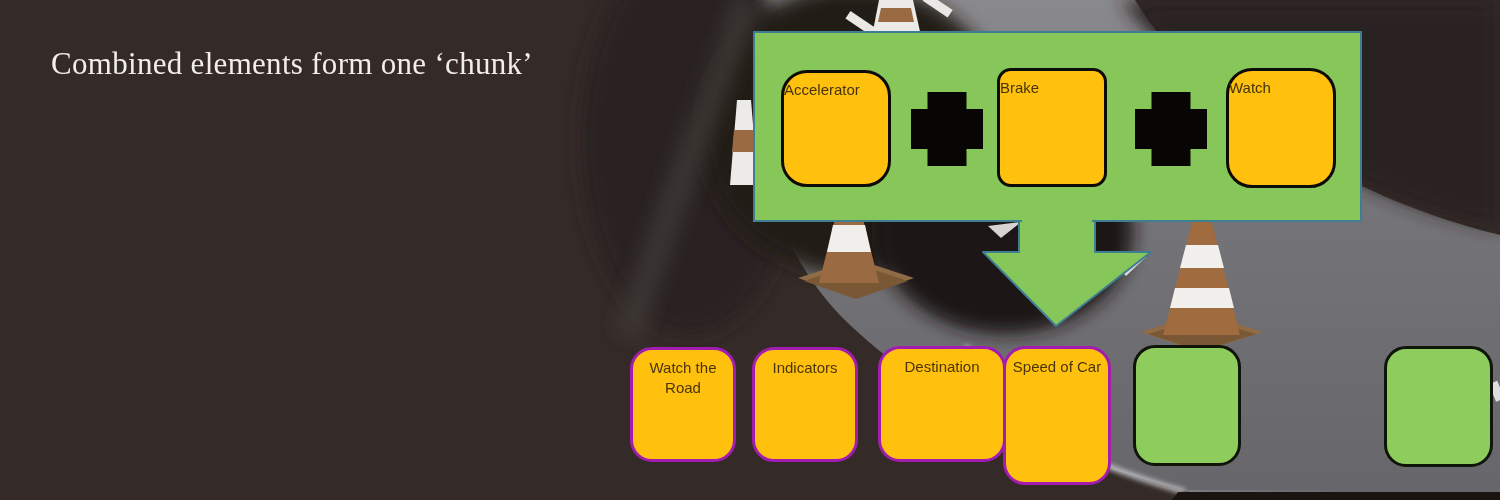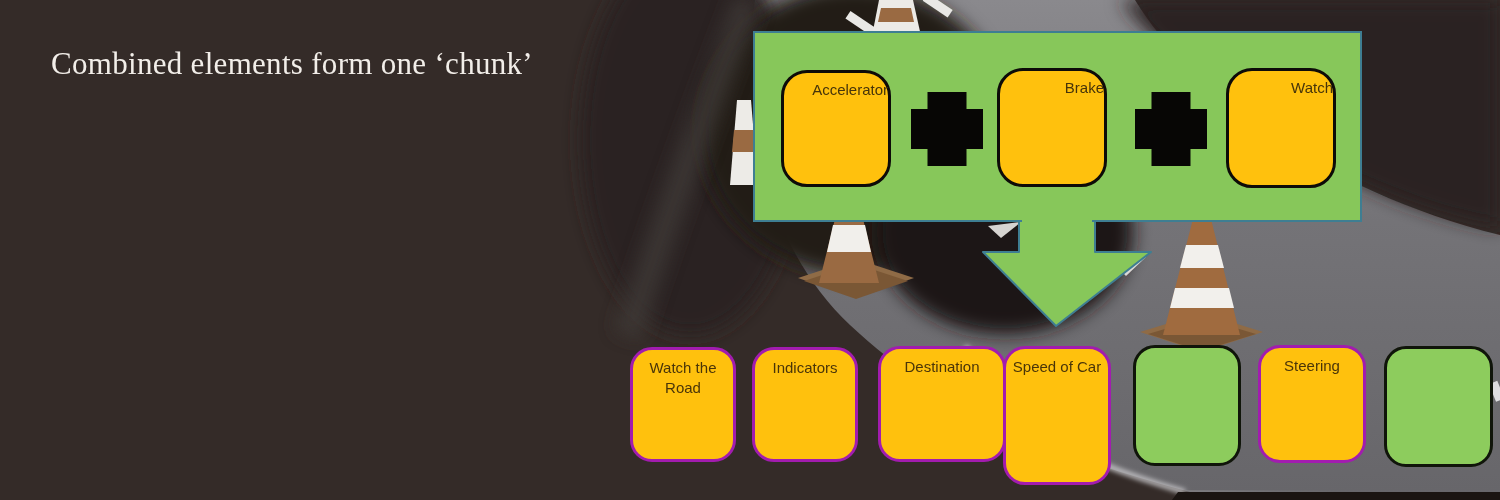--- a/index.html
+++ b/index.html
@@ -17,21 +17,21 @@
     font-size:31px;font-weight:400;color:#F2EEE9;letter-spacing:.3px;
     white-space:nowrap;
   }
   .chunk-box{
     position:absolute;left:753px;top:31px;width:609px;height:191px;
     background:#87C75A;border:2px solid #3E7E92;box-sizing:border-box;
   }
   .obox{
     position:absolute;background:#FFC10D;
     border:3px solid #0D0B08;border-radius:26px;box-sizing:border-box;
-    display:flex;justify-content:flex-end;
+    display:flex;justify-content:flex-start;
   }
   .obox .lbl{
     padding-top:7px;font-size:15px;line-height:1.3;color:#46340A;
     text-align:center;
   }
   .plus{position:absolute;width:72px;height:74px;}
   .plus .pv{position:absolute;left:50%;top:0;transform:translateX(-50%);width:39px;height:74px;background:#070605;}
   .plus .ph{position:absolute;top:50%;left:0;transform:translateY(-50%);width:72px;height:40px;background:#070605;}
   .arrow-layer{position:absolute;left:0;top:0;width:1500px;height:500px;pointer-events:none;}
   .ebox{
@@ -118,21 +118,21 @@
 
   <div class="chunk-box"></div>
 
   <div class="obox" style="left:781px;top:70px;width:110px;height:117px;">
     <span class="lbl">Accelerator</span>
   </div>
   <div class="plus" style="left:911px;top:92px;">
     <span class="pv"></span>
     <span class="ph"></span>
   </div>
-  <div class="obox" style="left:997px;top:68px;width:110px;height:119px;">
+  <div class="obox" style="left:997px;top:68px;width:110px;height:119px;border-radius:14px;">
     <span class="lbl">Brake</span>
   </div>
   <div class="plus" style="left:1135px;top:92px;">
     <span class="pv"></span>
     <span class="ph"></span>
   </div>
   <div class="obox" style="left:1226px;top:68px;width:110px;height:120px;">
     <span class="lbl">Watch</span>
   </div>
 
@@ -149,20 +149,17 @@
   </div>
   <div class="ebox orange" style="left:878px;top:346px;width:128px;height:116px;">
     <span class="lbl">Destination</span>
   </div>
   <div class="ebox orange" style="left:1003px;top:346px;width:108px;height:139px;">
     <span class="lbl">Speed of Car</span>
   </div>
   <div class="ebox green" style="left:1133px;top:345px;width:108px;height:121px;">
     <span class="lbl"></span>
   </div>
-  <div class="ebox orange" style="left:1258px;top:345px;width:108px;height:118px;">
-    <span class="lbl">Steering</span>
-  </div>
   <div class="ebox green" style="left:1384px;top:346px;width:109px;height:121px;">
     <span class="lbl"></span>
   </div>
 
 </div>
 
 </body></html>

